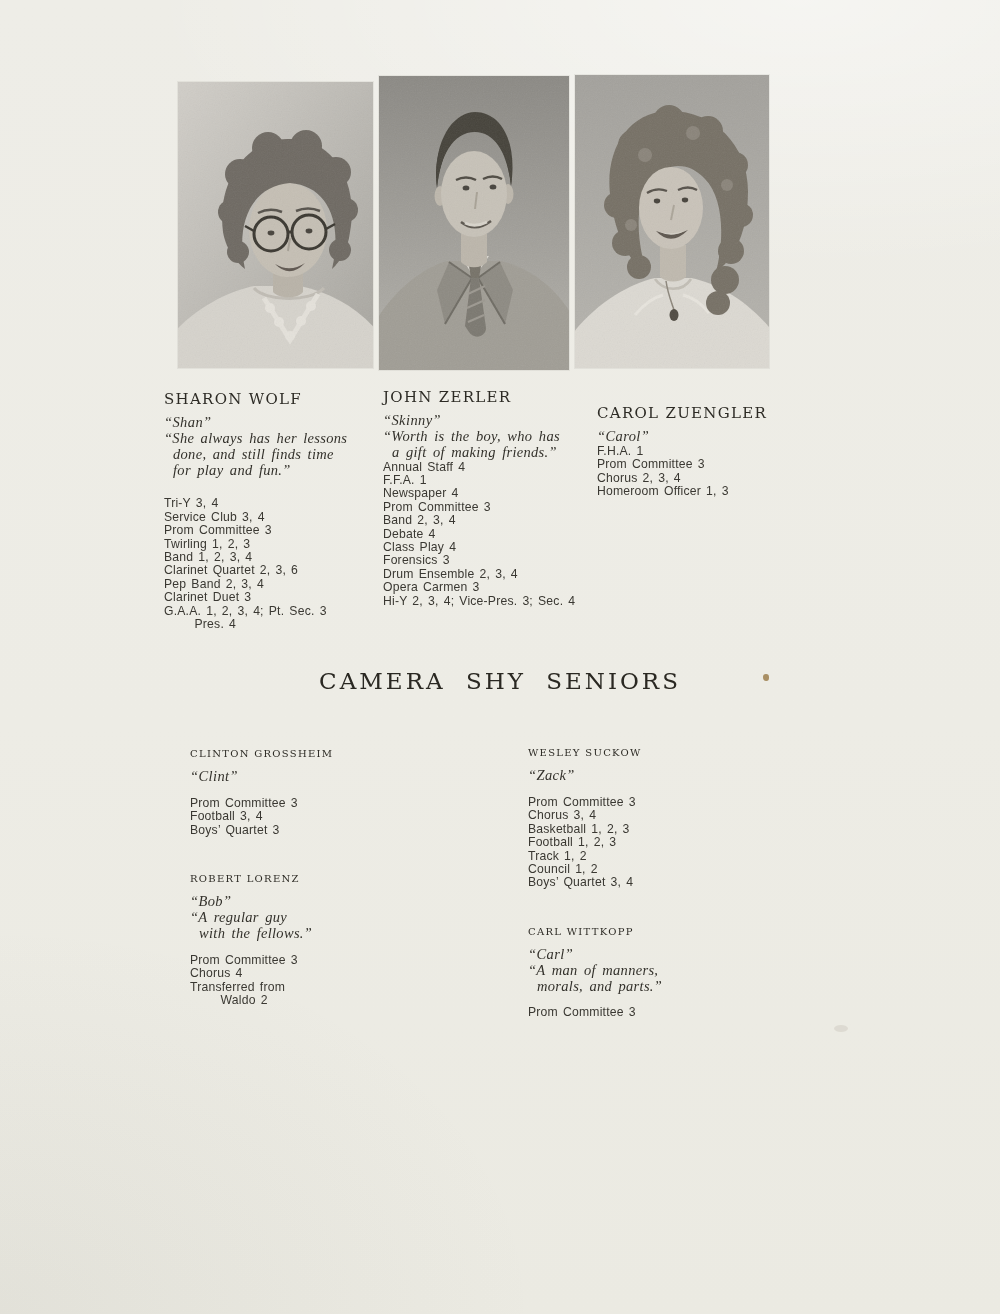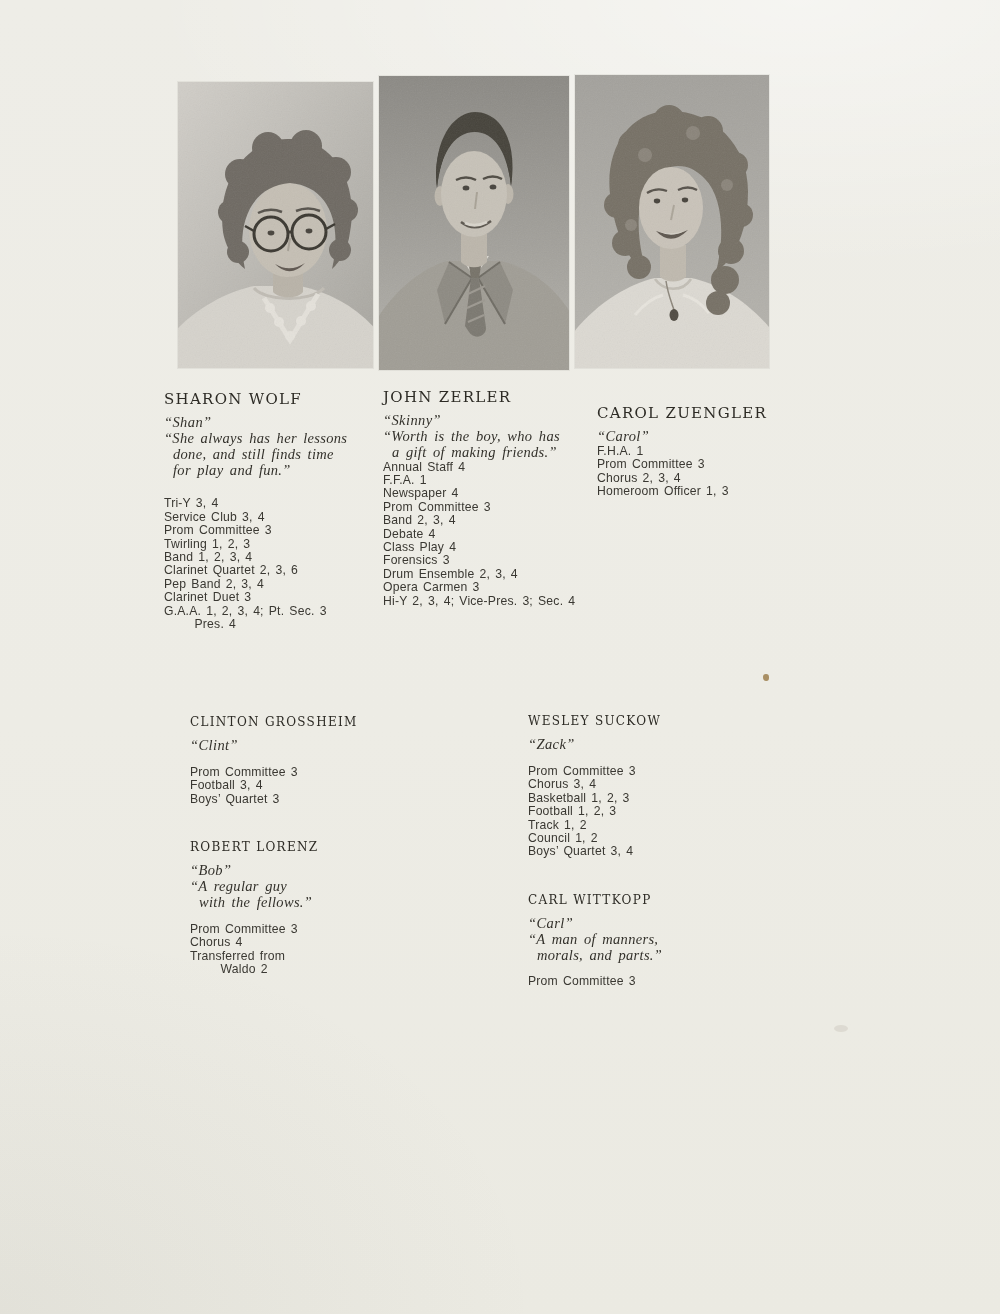--- a/index.html
+++ b/index.html
@@ -53,21 +53,21 @@
   
   .cs-heading{
     position:absolute;left:0;top:668px;width:1000px;margin:0;
     text-align:center;font-family:"DejaVu Serif",serif;font-weight:500;
     font-size:23px;letter-spacing:3px;word-spacing:10px;color:#2a2822;
   }
   .cs-col{position:absolute;}
   .cs-left{left:190px;top:714px;width:262px;}
   .cs-right{left:528px;top:713px;width:268px;}
   .cs-entry + .cs-entry{margin-top:33px;}
-  .cs-entry .p-name{font-size:12px;}
+  .cs-entry .p-name{font-size:10px;margin-top:31px;}
   .cs-entry .p-acts{margin-top:12px;}
 
   
   .speck{position:absolute;left:763px;top:674px;width:6px;height:7px;
     background:#9c7f4e;border-radius:50% 50% 45% 55%;opacity:.85;}
   .smudge{position:absolute;left:834px;top:1025px;width:14px;height:7px;
     background:#dbd8cf;border-radius:50%;opacity:.9;}
 </style>
 </head>
 <body>
@@ -277,20 +277,21 @@
     <h3 class="p-name">CAROL ZUENGLER</h3>
     <div class="p-nick">“Carol”</div>
     <div class="p-acts">
         <div class="aline">F.H.A. 1</div>
         <div class="aline">Prom Committee 3</div>
         <div class="aline">Chorus 2, 3, 4</div>
         <div class="aline">Homeroom Officer 1, 3</div>
       </div>
   </section>
 
+  <h2 class="cs-heading">CAMERA SHY SENIORS</h2>
 
   <section class="cs-col cs-left">
     <div class="cs-entry">
       <h3 class="p-name">CLINTON GROSSHEIM</h3>
       <div class="p-nick">“Clint”</div>
       <div class="p-acts">
           <div class="aline">Prom Committee 3</div>
           <div class="aline">Football 3, 4</div>
           <div class="aline">Boys’ Quartet 3</div>
         </div>

